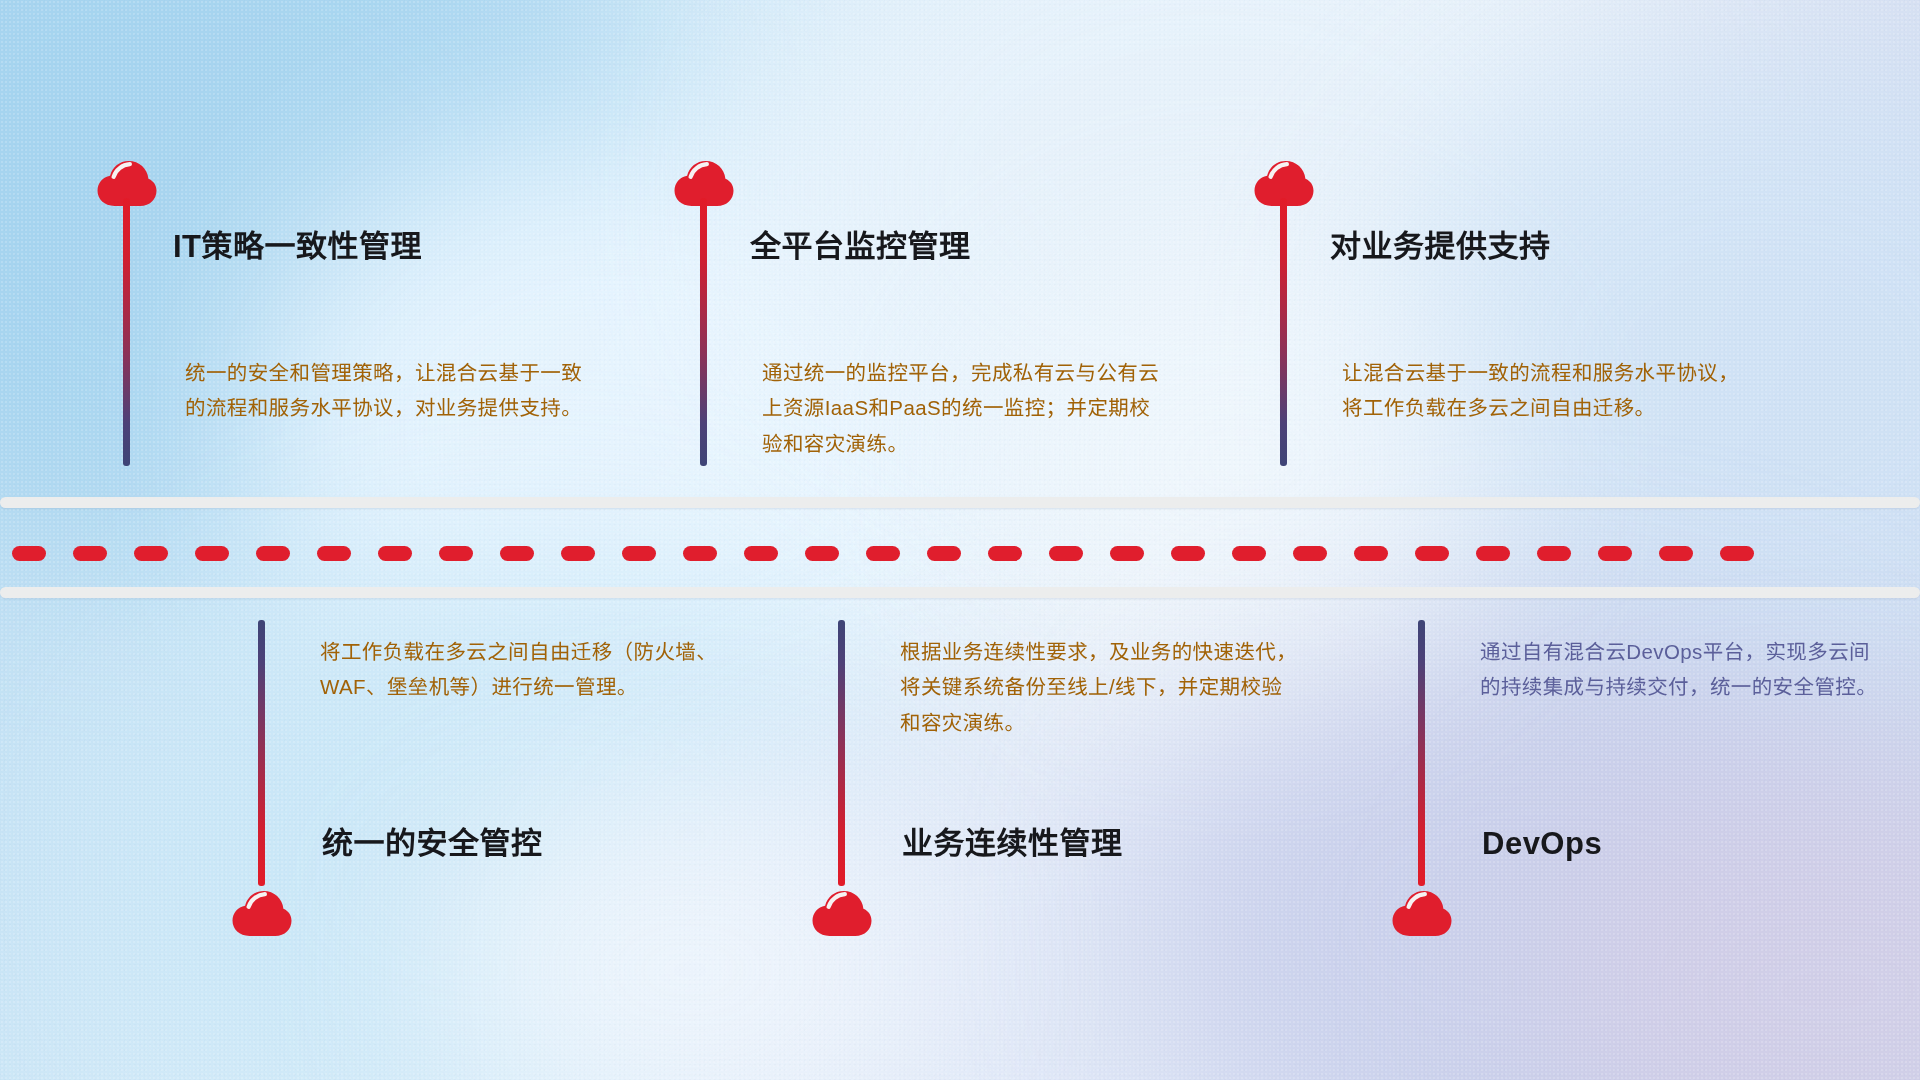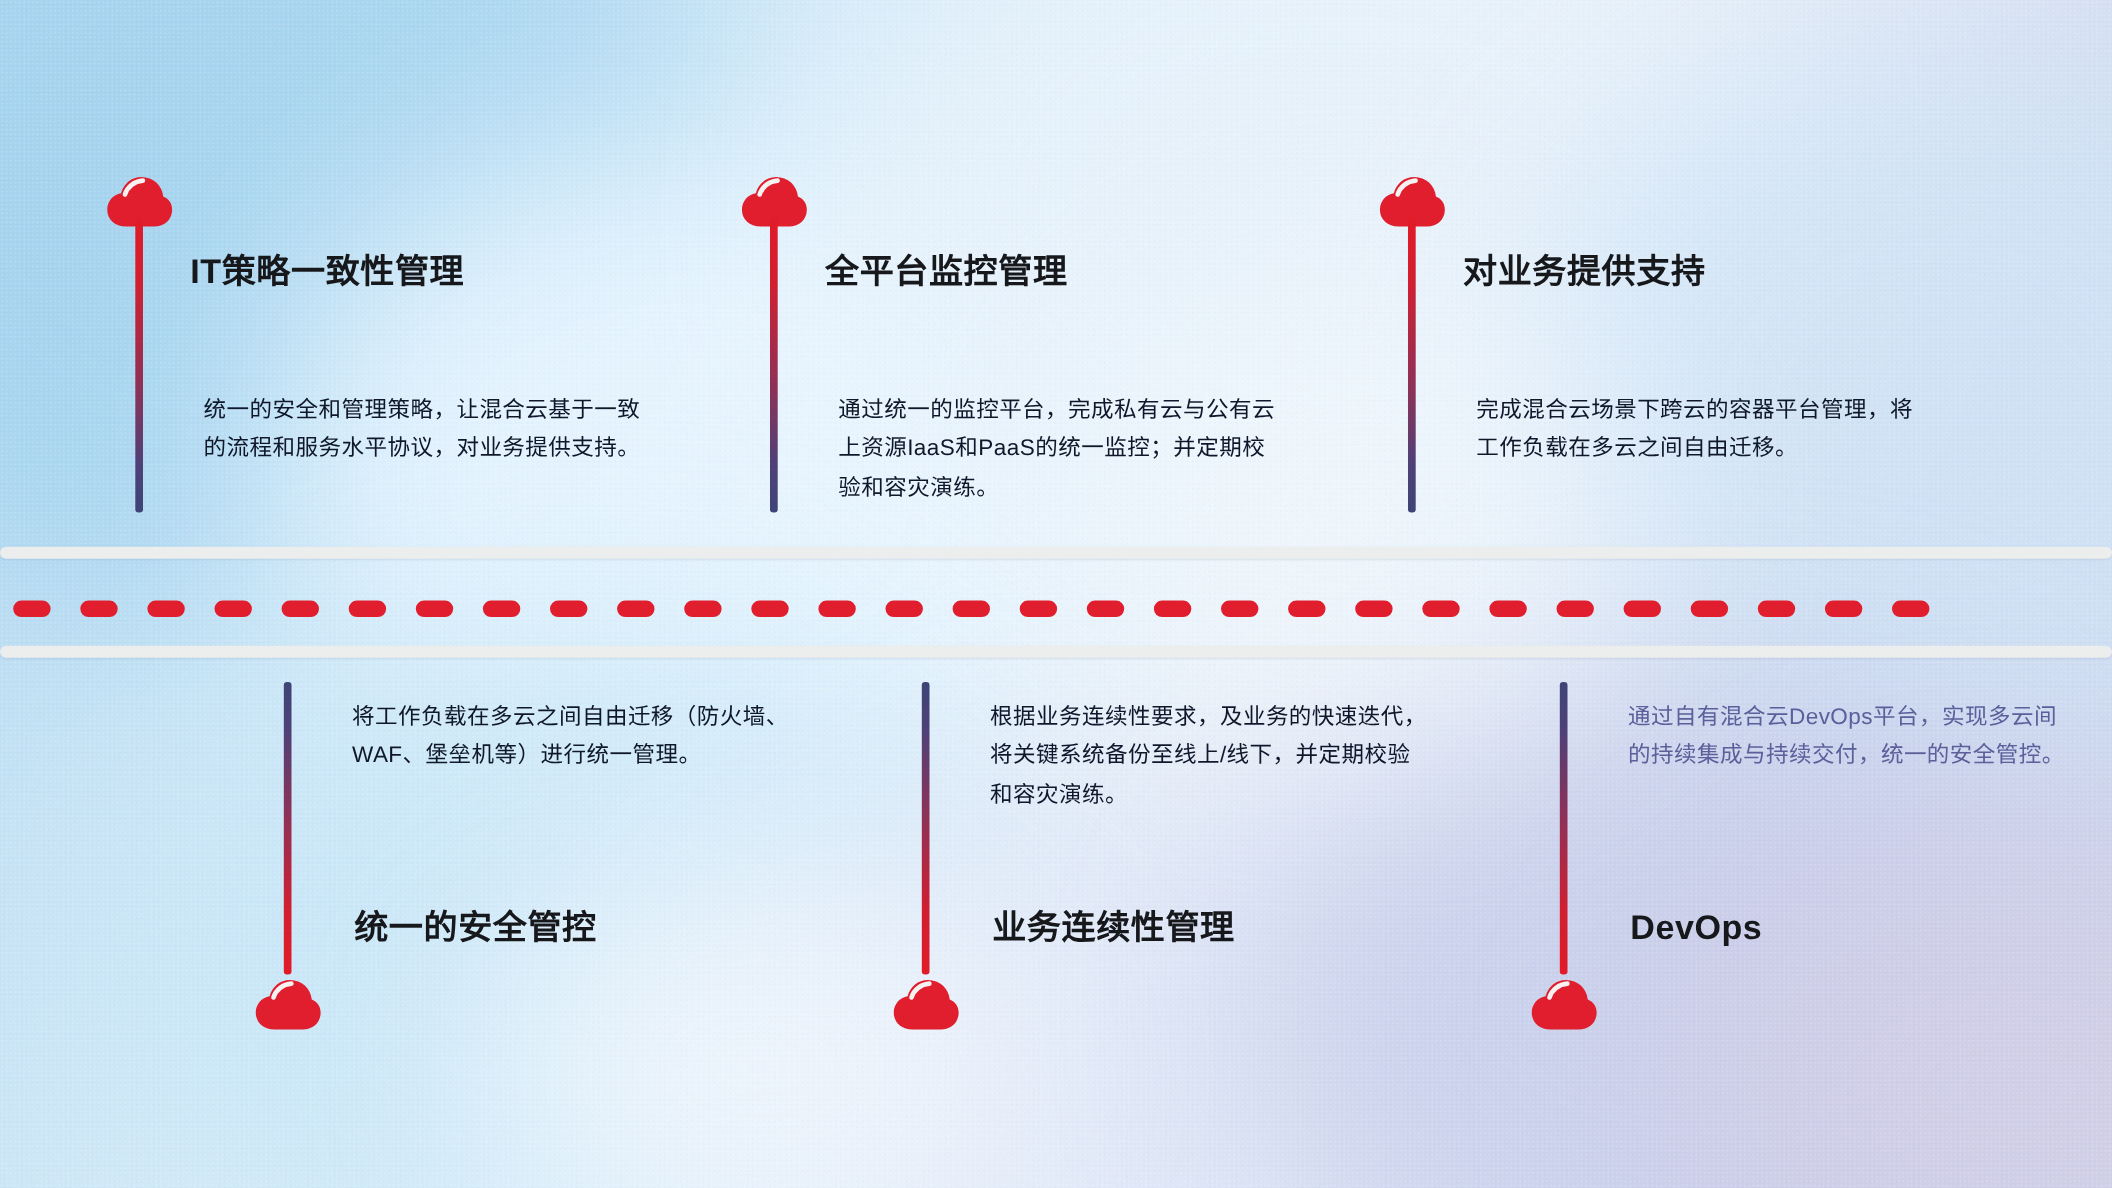--- a/index.html
+++ b/index.html
@@ -122,21 +122,21 @@
     letter-spacing: .5px;
     white-space: nowrap;
     line-height: 1;
   }
 
   .item-desc {
     position: absolute;
     width: 400px;
     font-size: 20.5px;
     line-height: 1.72;
-    color: #0f172a;
+    color: #a16207;
     letter-spacing: .4px;
     font-weight: 400;
   }
   .desc-indigo { color: #5b5f9a; }
 
   
   .row-top .stem       { top: 198px;  height: 268px; }
   .row-top .cloud-pin  { top: 158px;  left: -27px; }
   .row-top .item-title { top: 218px;  left: 50px; margin-top: 13px; }
   .row-top .item-desc  { top: 355px;  left: 62px; }
@@ -227,21 +227,21 @@
 
   <div class="item row-top" style="left:1280px">
     <div class="cloud-pin">
       <svg viewBox="0 0 62 50" xmlns="http://www.w3.org/2000/svg">
         <path d="M18.5 48C8.3 48 1.5 41.2 1.5 32.6c0-7.6 5.3-13.6 12.6-14.9C16.4 9.1 23.6 3 32.6 3c10.6 0 18.9 7.7 19.8 17.7 4.9 1.9 8.1 6.4 8.1 12 0 8.4-6.6 15.3-16.4 15.3z" fill="#e01e2d"></path>
         <path d="M17.6 18.8c2.2-7 8.6-12.1 16.3-12.6" fill="none" stroke="#f6f2f2" stroke-width="4.2" stroke-linecap="round"></path>
       </svg>
     </div>
     <div class="stem stem-down"></div>
     <div class="item-title">对业务提供支持</div>
-    <div class="item-desc">完成混合云场景下跨云的容器平台管理，将工作负载在多云之间自由迁移。</div>
+    <div class="item-desc">让混合云基于一致的流程和服务水平协议，将工作负载在多云之间自由迁移。</div>
   </div>
 
   <div class="item row-bottom" style="left:258px">
     <div class="stem stem-up"></div>
     <div class="item-desc">将工作负载在多云之间自由迁移（防火墙、WAF、堡垒机等）进行统一管理。</div>
     <div class="item-title">统一的安全管控</div>
     <div class="cloud-pin">
       <svg viewBox="0 0 62 50" xmlns="http://www.w3.org/2000/svg">
         <path d="M18.5 48C8.3 48 1.5 41.2 1.5 32.6c0-7.6 5.3-13.6 12.6-14.9C16.4 9.1 23.6 3 32.6 3c10.6 0 18.9 7.7 19.8 17.7 4.9 1.9 8.1 6.4 8.1 12 0 8.4-6.6 15.3-16.4 15.3z" fill="#e01e2d"></path>
         <path d="M17.6 18.8c2.2-7 8.6-12.1 16.3-12.6" fill="none" stroke="#f6f2f2" stroke-width="4.2" stroke-linecap="round"></path>

